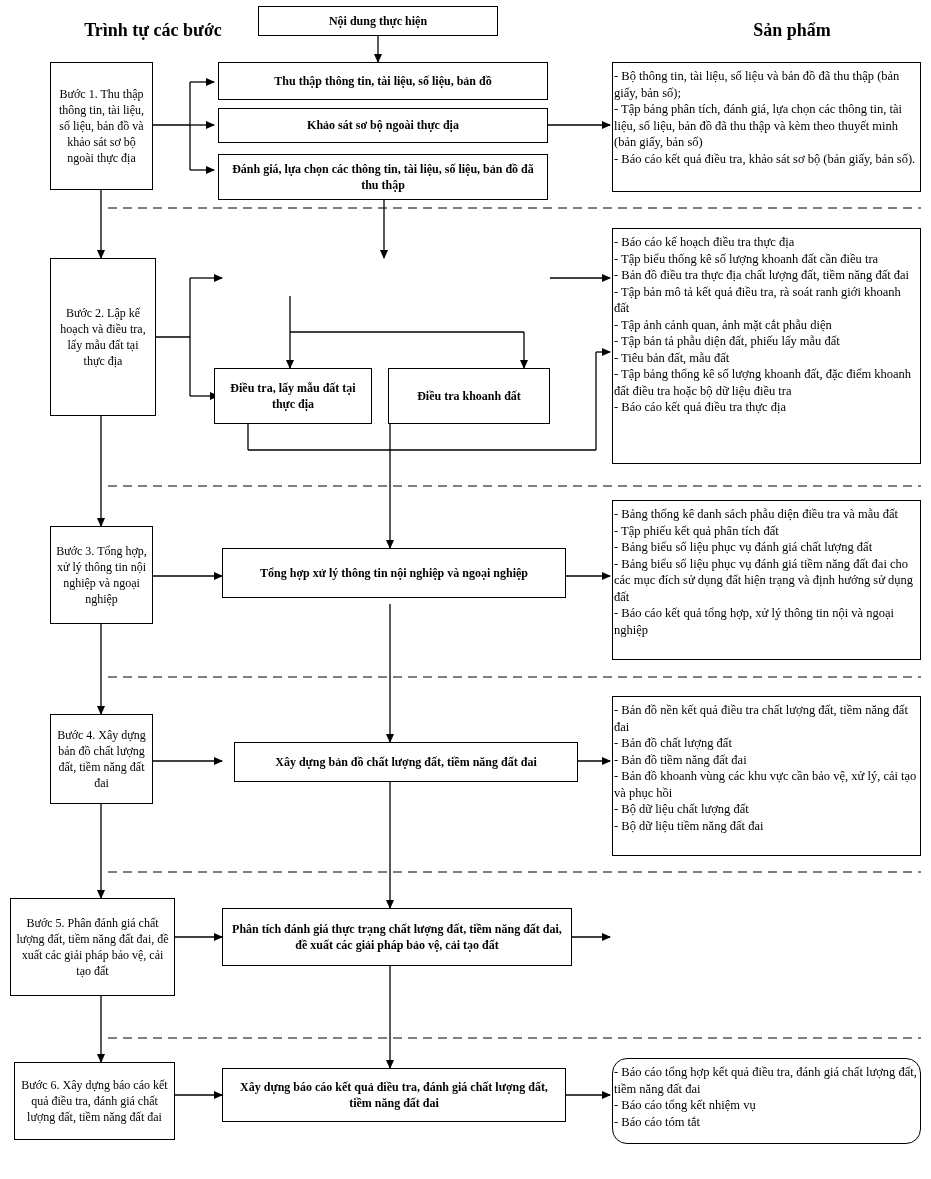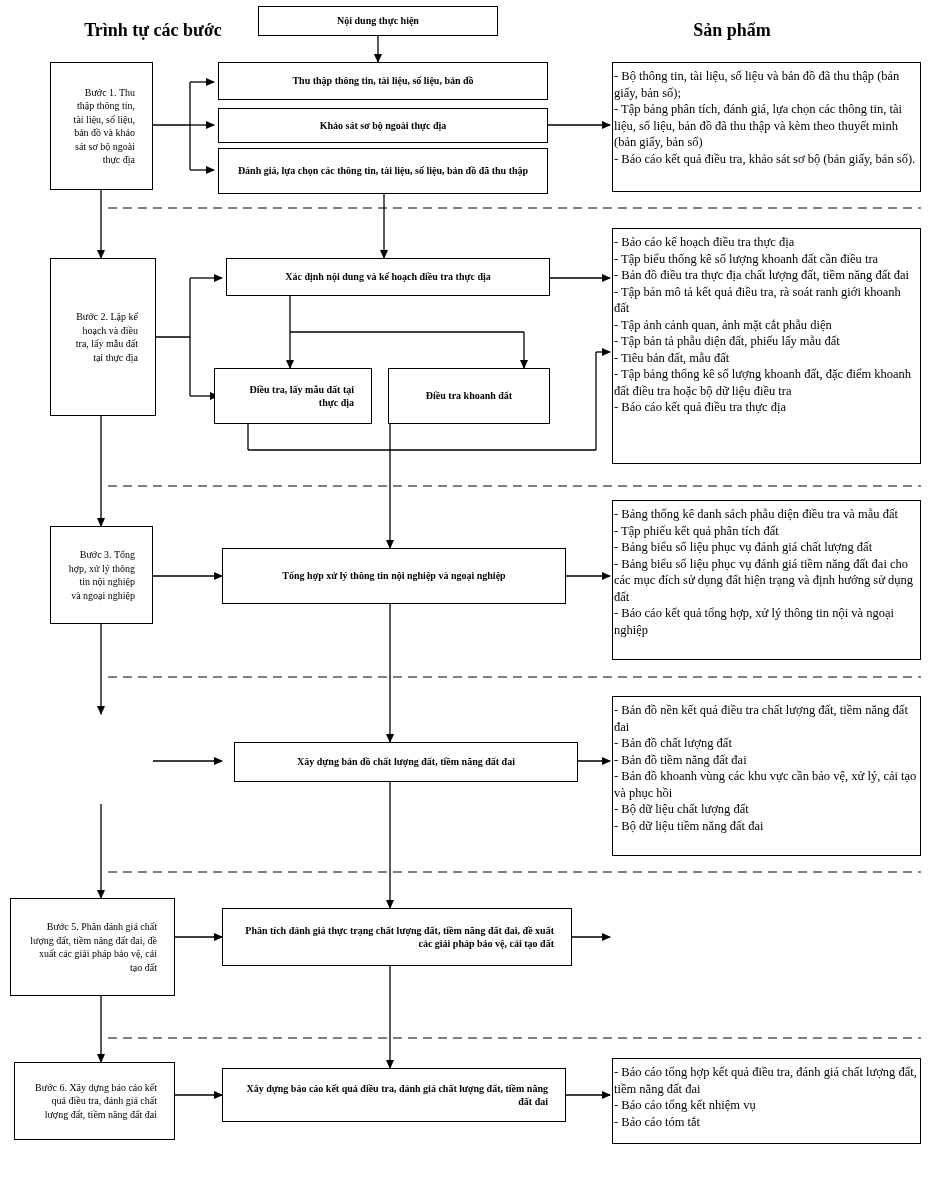--- a/index.html
+++ b/index.html
@@ -1,20 +1,20 @@
 <!DOCTYPE html>
 <html><head>
 <meta charset="utf-8">
 <style>
   html,body{margin:0;padding:0;background:#ffffff;}
   body{width:931px;height:1179px;position:relative;font-family:"Liberation Serif",serif;color:#000;}
   #canvas{position:relative;width:931px;height:1179px;overflow:hidden;}
   .box{position:absolute;border:1.5px solid #000;background:#fff;box-sizing:border-box;
-       display:flex;align-items:center;justify-content:center;text-align:right;
-       font-size:10px;line-height:1.35;padding:3px 17px;}
+       display:flex;align-items:center;justify-content:center;text-align:center;
+       font-size:12px;line-height:1.35;padding:3px 5px;}
   .box.bold{font-weight:bold;}
   .hdr{position:absolute;font-weight:bold;font-size:18px;text-align:center;}
   .prod{position:absolute;border:1.5px solid #000;background:#fff;box-sizing:border-box;
         font-size:12.5px;line-height:1.32;padding:5px 1px;text-align:left;white-space:pre-line;}
   svg.lines{position:absolute;left:0;top:0;width:931px;height:1179px;pointer-events:none;}
   .dash{stroke:#000;stroke-width:1.2;stroke-dasharray:9 6;}
   .ln{stroke:#000;stroke-width:1.3;fill:none;}
 </style>
 </head>
 <body>
@@ -93,37 +93,37 @@
 
     <path class="ln" d="M390,966 L390,1068" marker-end="url(#ah)"></path>
 
     <path class="ln" d="M175,1095 L222,1095" marker-end="url(#ah)"></path>
 
     <path class="ln" d="M566,1095 L610,1095" marker-end="url(#ah)"></path>
   </svg>
 
   <div class="hdr" style="left:38px;top:20px;width:230px;">Trình tự các bước</div>
   <div class="box bold" style="left:258px;top:6px;width:240px;height:30px;">Nội dung thực hiện</div>
-  <div class="hdr" style="left:612px;top:20px;width:240px;">Sản phẩm</div>
+  <div class="hdr" style="left:672px;top:20px;width:240px;">Sản phẩm</div>
 
   <div class="box" style="left:50px;top:62px;width:103px;height:128px;">Bước 1. Thu thập thông tin, tài liệu, số liệu, bản đồ và khảo sát sơ bộ ngoài thực địa</div>
   <div class="box" style="left:50px;top:258px;width:106px;height:158px;">Bước 2. Lập kế hoạch và điều tra, lấy mẫu đất tại thực địa</div>
   <div class="box" style="left:50px;top:526px;width:103px;height:98px;">Bước 3. Tổng hợp, xử lý thông tin nội nghiệp và ngoại nghiệp</div>
+  <div class="box" style="left:50px;top:714px;width:103px;height:90px;">Bước 4. Xây dựng bản đồ chất lượng đất, tiềm năng đất đai</div>
   <div class="box" style="left:10px;top:898px;width:165px;height:98px;">Bước 5. Phân đánh giá chất lượng đất, tiềm năng đất đai, đề xuất các giải pháp bảo vệ, cải tạo đất</div>
   <div class="box" style="left:14px;top:1062px;width:161px;height:78px;">Bước 6. Xây dựng báo cáo kết quả điều tra, đánh giá chất lượng đất, tiềm năng đất đai</div>
 
   <div class="box bold" style="left:218px;top:62px;width:330px;height:38px;">Thu thập thông tin, tài liệu, số liệu, bản đồ</div>
   <div class="box bold" style="left:218px;top:108px;width:330px;height:35px;">Khảo sát sơ bộ ngoài thực địa</div>
-  <div class="box bold" style="left:218px;top:148px;width:330px;height:46px;">Đánh giá, lựa chọn các thông tin, tài liệu, số liệu, bản đồ đã thu thập</div>
+  <div class="box bold" style="left:218px;top:154px;width:330px;height:46px;">Đánh giá, lựa chọn các thông tin, tài liệu, số liệu, bản đồ đã thu thập</div>
 
-  <div class="box bold" style="left:226px;top:258px;width:324px;height:38px;">Xác định nội dung và kế hoạch điều tra thực địa</div>
   <div class="box bold" style="left:214px;top:368px;width:158px;height:56px;">Điều tra, lấy mẫu đất tại thực địa</div>
   <div class="box bold" style="left:388px;top:368px;width:162px;height:56px;">Điều tra khoanh đất</div>
 
-  <div class="box bold" style="left:222px;top:548px;width:344px;height:56px;">Tổng hợp xử lý thông tin nội nghiệp và ngoại nghiệp</div>
+  <div class="box bold" style="left:222px;top:548px;width:344px;height:50px;">Tổng hợp xử lý thông tin nội nghiệp và ngoại nghiệp</div>
   <div class="box bold" style="left:222px;top:742px;width:344px;height:40px;margin-left:12px;">Xây dựng bản đồ chất lượng đất, tiềm năng đất đai</div>
   <div class="box bold" style="left:222px;top:908px;width:350px;height:58px;">Phân tích đánh giá thực trạng chất lượng đất, tiềm năng đất đai, đề xuất các giải pháp bảo vệ, cải tạo đất</div>
   <div class="box bold" style="left:222px;top:1068px;width:344px;height:54px;">Xây dựng báo cáo kết quả điều tra, đánh giá chất lượng đất, tiềm năng đất đai</div>
 
   <div class="prod" style="left:612px;top:62px;width:309px;height:130px;">- Bộ thông tin, tài liệu, số liệu và bản đồ đã thu thập (bản giấy, bản số);
 - Tập bảng phân tích, đánh giá, lựa chọn các thông tin, tài liệu, số liệu, bản đồ đã thu thập và kèm theo thuyết minh (bản giấy, bản số)
 - Báo cáo kết quả điều tra, khảo sát sơ bộ (bản giấy, bản số).</div>
   <div class="prod" style="left:612px;top:228px;width:309px;height:236px;">- Báo cáo kế hoạch điều tra thực địa
 - Tập biểu thống kê số lượng khoanh đất cần điều tra
 - Bản đồ điều tra thực địa chất lượng đất, tiềm năng đất đai
@@ -137,17 +137,17 @@
 - Tập phiếu kết quả phân tích đất
 - Bảng biểu số liệu phục vụ đánh giá chất lượng đất
 - Bảng biểu số liệu phục vụ đánh giá tiềm năng đất đai cho các mục đích sử dụng đất hiện trạng và  định hướng sử dụng đất
 - Báo cáo kết quả tổng hợp, xử lý thông tin nội và ngoại nghiệp</div>
   <div class="prod" style="left:612px;top:696px;width:309px;height:160px;">- Bản đồ nền kết quả điều tra chất lượng đất, tiềm năng đất đai
 - Bản đồ chất lượng đất
 - Bản đồ tiềm năng đất đai
 - Bản đồ khoanh vùng các khu vực cần bảo vệ, xử lý, cải tạo và phục hồi
 - Bộ dữ liệu chất lượng đất
 - Bộ dữ liệu tiềm năng đất đai</div>
-  <div class="prod" style="left:612px;top:1058px;width:309px;height:86px;">- Báo cáo tổng hợp kết quả điều tra, đánh giá chất lượng đất, tiềm năng đất đai
+  <div class="prod" style="left:612px;top:1058px;width:309px;height:86px;border-radius:15px;">- Báo cáo tổng hợp kết quả điều tra, đánh giá chất lượng đất, tiềm năng đất đai
 - Báo cáo tổng kết nhiệm vụ
 - Báo cáo tóm tắt</div>
 
 </div>
 
 </body></html>

